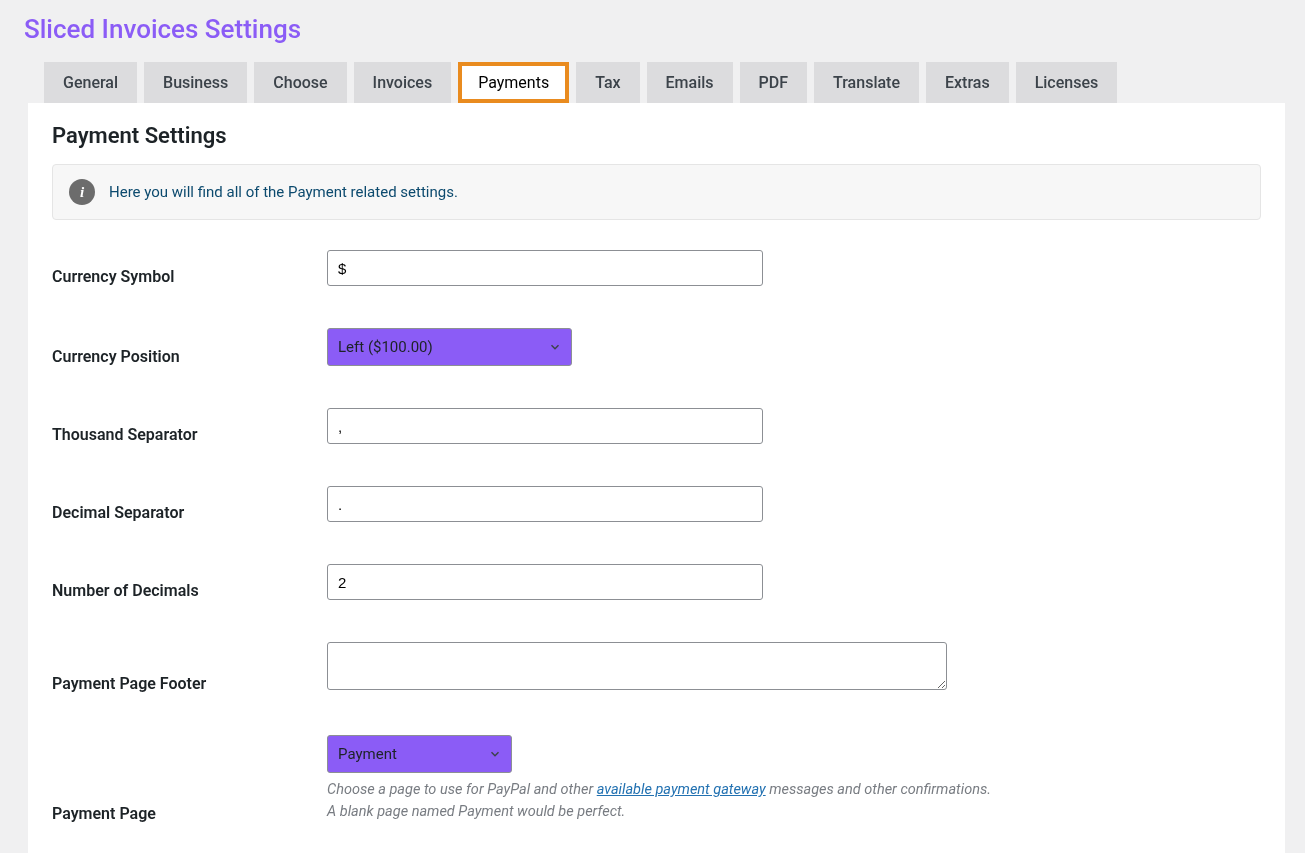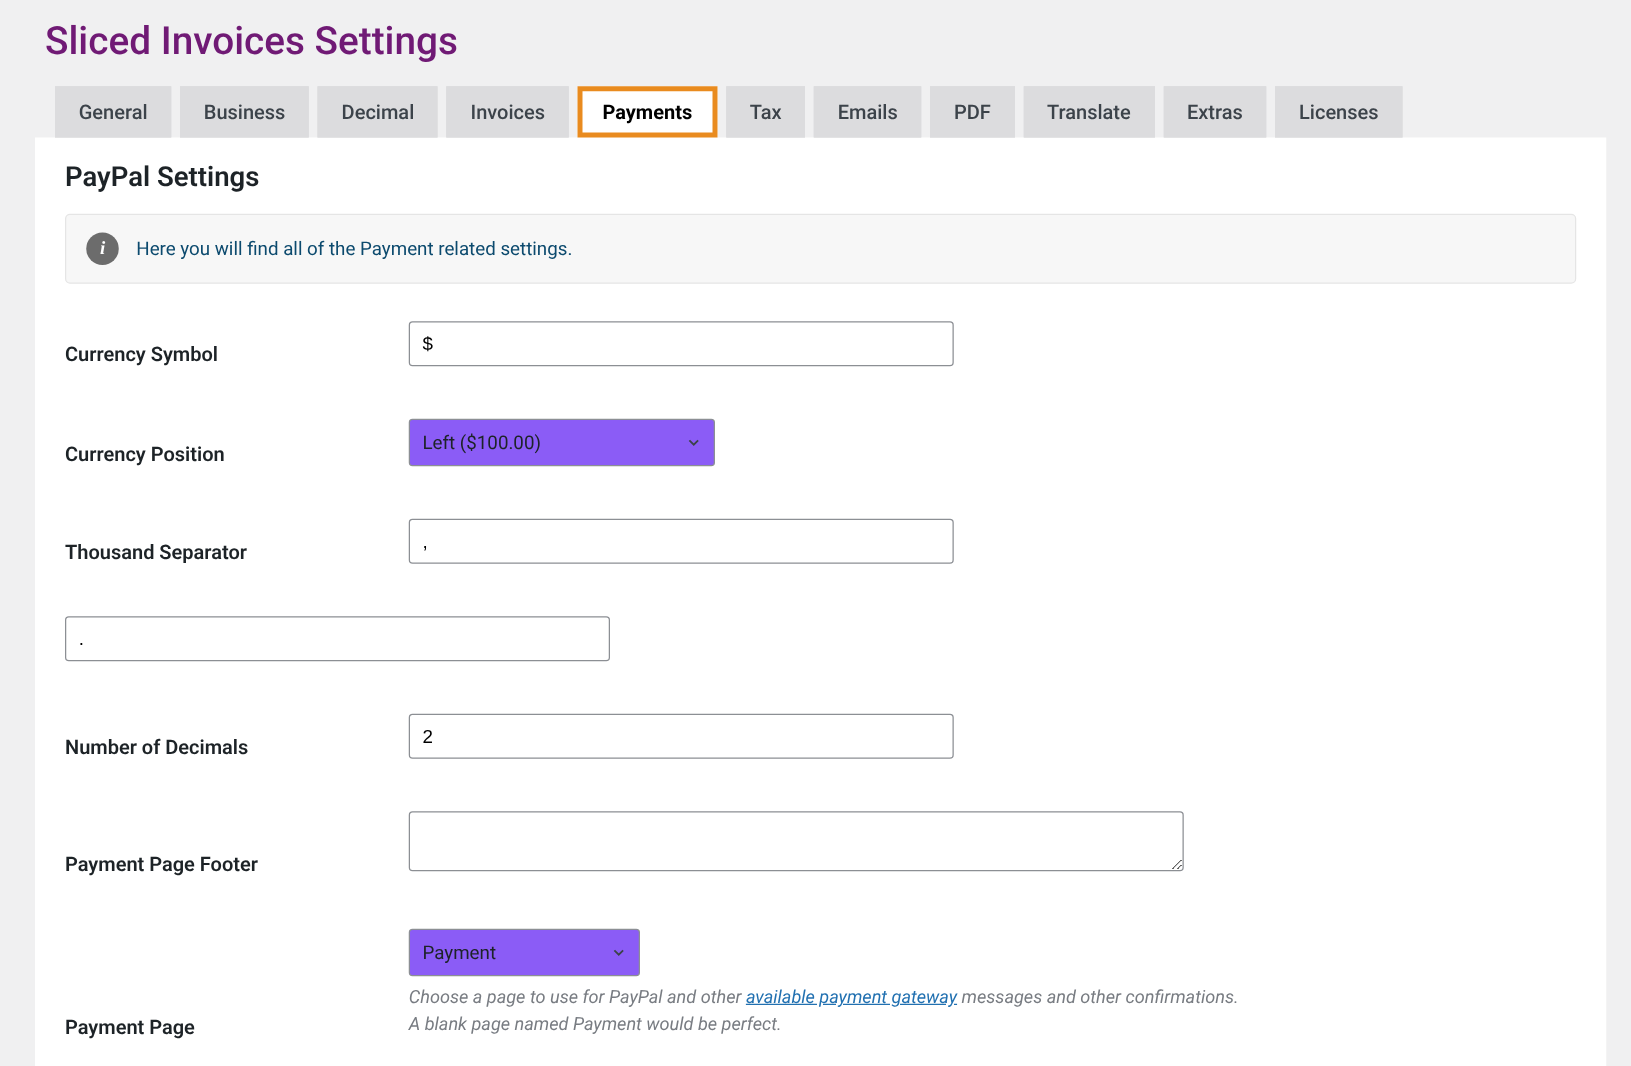--- a/index.html
+++ b/index.html
@@ -4,45 +4,44 @@
 <style>
   * { box-sizing: border-box; margin: 0; padding: 0; }
   body {
     font-family: -apple-system, BlinkMacSystemFont, "Segoe UI", Roboto, Oxygen, Ubuntu, sans-serif;
     background: #f0f0f1;
     color: #1d2327;
     font-size: 14px;
   }
   .wrap { padding: 0 20px 20px 20px; }
   h1.page-title {
-    font-size: 31px;
+    font-size: 26px;
     font-weight: 500;
     padding: 14px 0 18px 4px;
-    color: #701a75;
-    margin-left: 12px;
+    color: #8b5cf6;
   }
   .tabs {
     display: flex;
     gap: 7px;
     margin-left: 24px;
     margin-bottom: 0;
   }
   .tab {
     background: #dcdcde;
     color: #3c434a;
     padding: 10px 18px;
     font-size: 16px;
     border: 1px solid #dcdcde;
     cursor: pointer;
     font-weight: 500;
   }
   .tab.active {
     background: #fff;
     color: #000;
-    font-weight: 700;
+    font-weight: 400;
     border: 4px solid #e98b1f;
     padding: 7px 16px;
   }
   .content {
     background: #fff;
     margin-left: 8px;
     padding: 20px 24px 40px 24px;
     min-height: 700px;
   }
   h2.section-title {
@@ -150,33 +149,33 @@
 </style>
 </head>
 <body>
 
 <div class="wrap">
   <h1 class="page-title">Sliced Invoices Settings</h1>
 
   <div class="tabs">
     <div class="tab">General</div>
     <div class="tab">Business</div>
-    <div class="tab">Decimal</div>
+    <div class="tab">Choose</div>
     <div class="tab">Invoices</div>
     <div class="tab active">Payments</div>
     <div class="tab">Tax</div>
     <div class="tab">Emails</div>
     <div class="tab">PDF</div>
     <div class="tab">Translate</div>
     <div class="tab">Extras</div>
     <div class="tab">Licenses</div>
   </div>
 
   <div class="content">
-    <h2 class="section-title">PayPal Settings</h2>
+    <h2 class="section-title">Payment Settings</h2>
 
     <div class="info-banner">
       <div class="info-icon">i</div>
       <div class="info-text">Here you will find all of the Payment related settings.</div>
     </div>
 
     <div class="form-row">
       <div class="form-label">Currency Symbol</div>
       <div class="form-control">
         <input type="text" value="$" style="">
@@ -198,20 +197,21 @@
     </div>
 
     <div class="form-row">
       <div class="form-label">Thousand Separator</div>
       <div class="form-control">
         <input type="text" value="," style="">
       </div>
     </div>
 
     <div class="form-row">
+      <div class="form-label">Decimal Separator</div>
       <div class="form-control">
         <input type="text" value="." style="">
       </div>
     </div>
 
     <div class="form-row">
       <div class="form-label">Number of Decimals</div>
       <div class="form-control">
         <input type="text" value="2" style="">
       </div>

